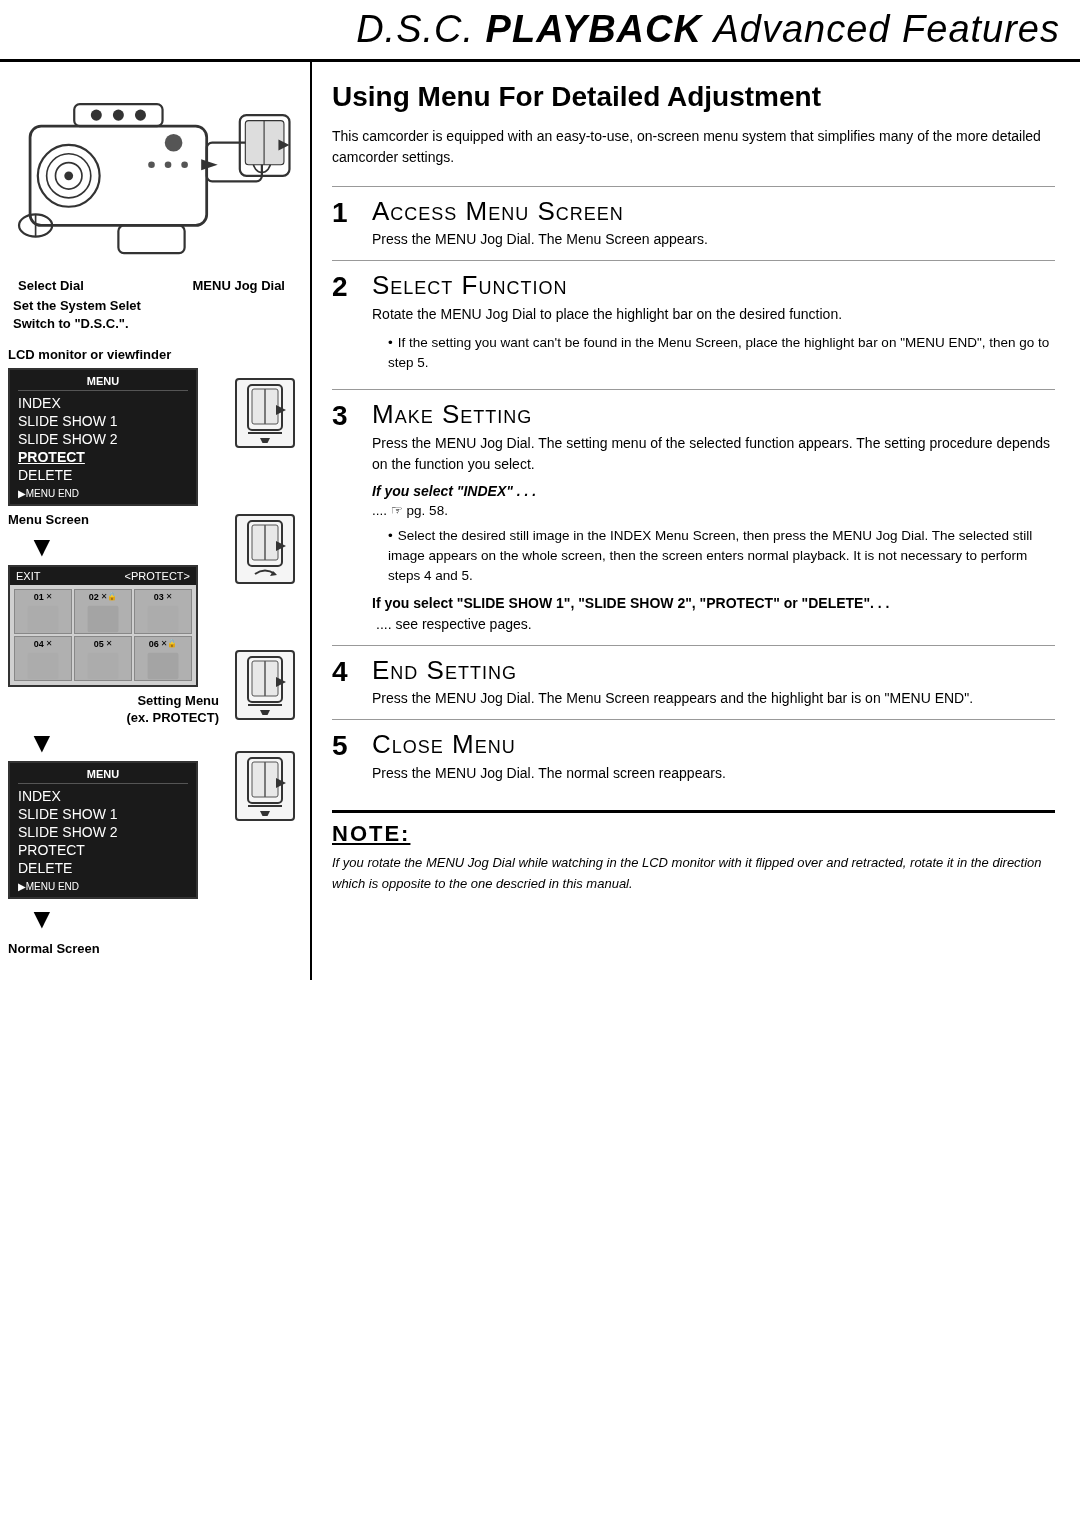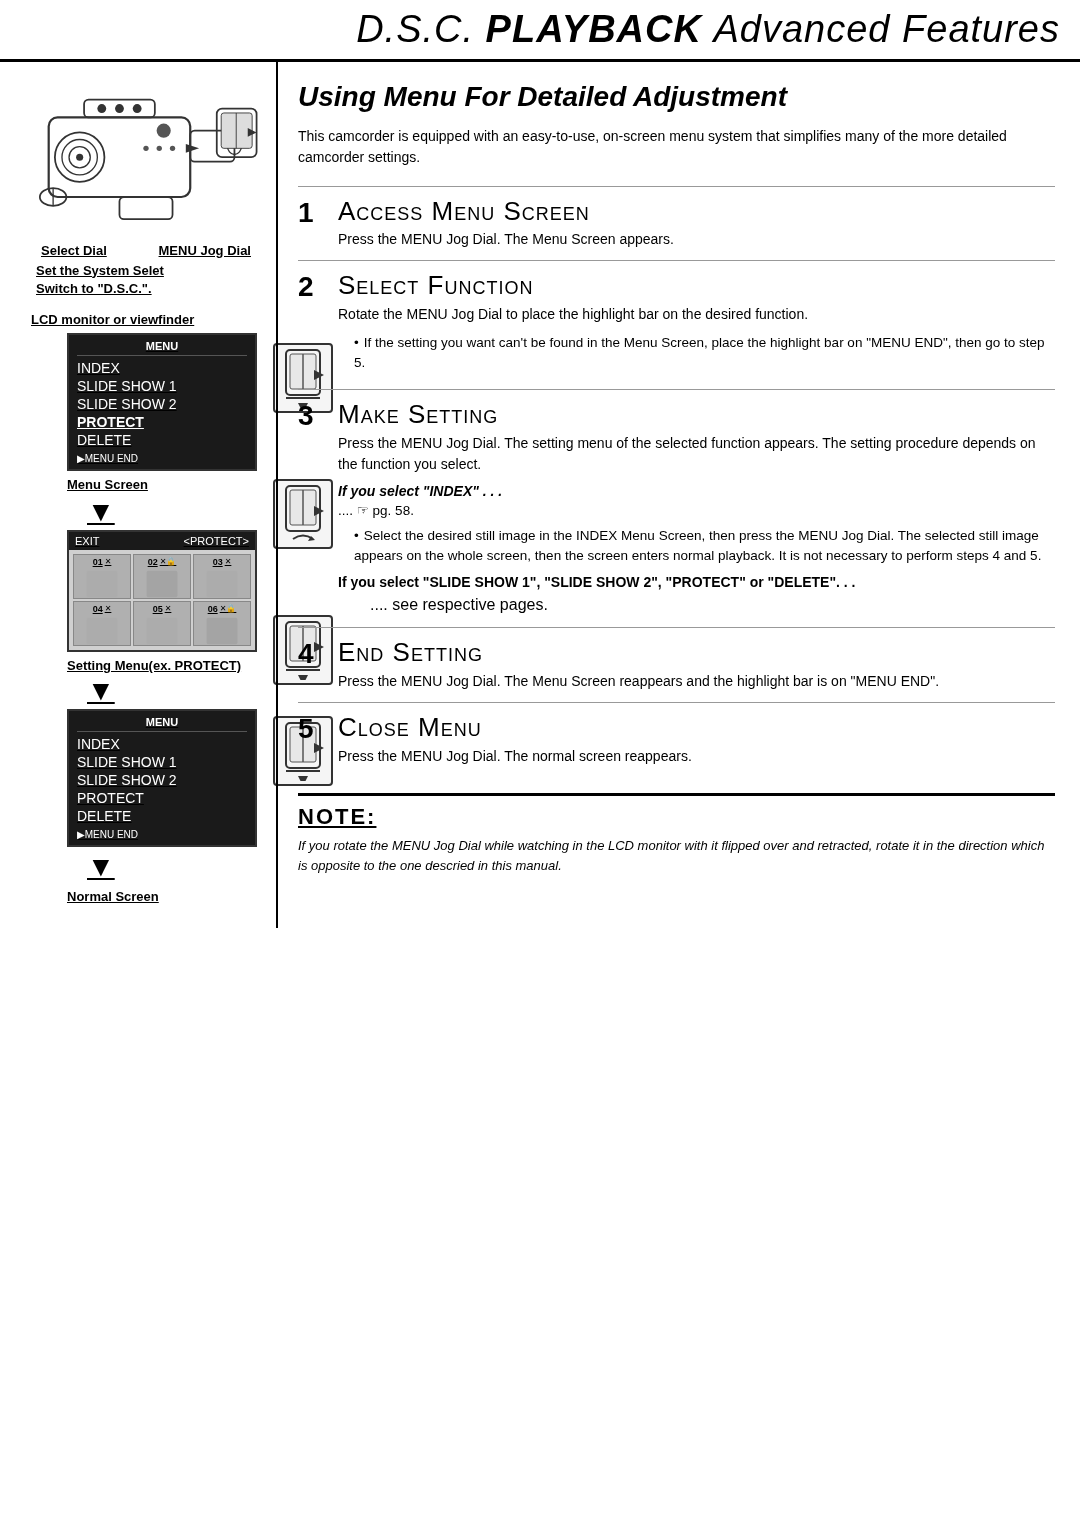--- a/index.html
+++ b/index.html
@@ -52,24 +52,23 @@
     }
 
     
     .main-content {
       display: flex;
       padding: 0;
     }
 
     
     .left-col {
-      width: 276px;
-      padding: 20px 15px 20px 31px;
+      width: 310px;
+      padding: 20px 15px 20px 8px;
       flex-shrink: 0;
-      text-decoration: underline;
     }
 
     
     .camcorder-area {
       width: 100%;
       margin-bottom: 15px;
     }
     .camcorder-svg {
       width: 100%;
       height: auto;
@@ -204,21 +203,20 @@
       flex: 1;
       padding: 18px 25px 20px 20px;
       border-left: 2px solid #000;
     }
 
     .section-title-main {
       font-size: 28px;
       font-weight: bold;
       margin-bottom: 12px;
       line-height: 1.2;
-      font-style: italic;
     }
 
     .intro-text {
       font-size: 14px;
       line-height: 1.5;
       margin-bottom: 18px;
     }
 
     
     .step {
@@ -265,23 +263,23 @@
       content: "•";
       margin-right: 5px;
     }
 
     .sub-heading {
       font-size: 14px;
       font-weight: bold;
       margin-bottom: 3px;
     }
     .sub-text {
-      font-size: 16px;
+      font-size: 14px;
       line-height: 1.5;
-      margin-left: 32px;
+      margin-left: 4px;
     }
     .page-ref {
       font-size: 13.5px;
       margin-bottom: 4px;
     }
 
     
     .note-section {
       margin-top: 16px;
       border-top: 3px solid #000;
@@ -298,35 +296,35 @@
       font-size: 13px;
       font-style: italic;
       line-height: 1.6;
     }
 
     
     .menu-and-jog {
       display: flex;
       align-items: flex-start;
       gap: 16px;
-      margin-left: 36px;
     }
     .menu-flow {
       flex: 1;
     }
     .jog-column {
       display: flex;
       flex-direction: column;
       gap: 6px;
       align-items: center;
       padding-top: 10px;
     }
 
     .setting-label-box {
       display: flex;
+      flex-direction: column;
       align-items: flex-end;
     }
     .setting-label {
       font-size: 13px;
       font-weight: bold;
       text-align: center;
       margin-top: 2px;
     }
   </style>
 </head>

